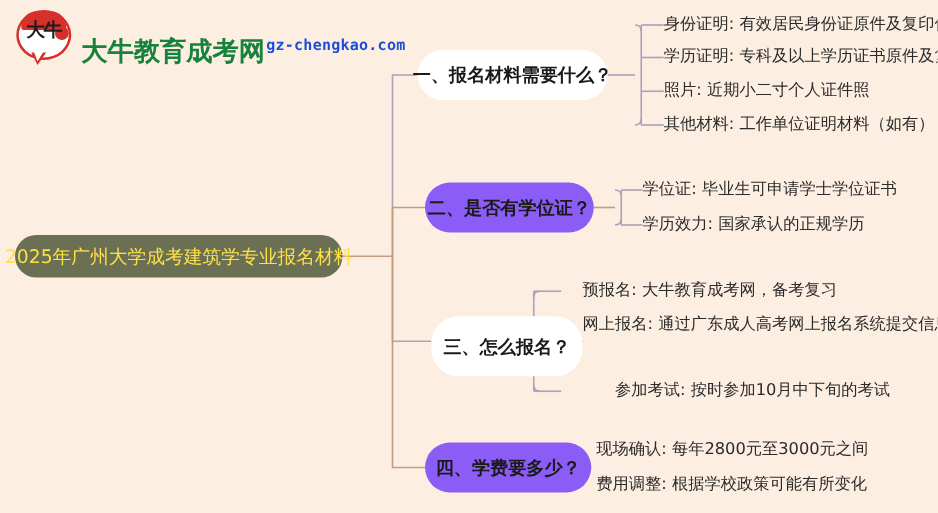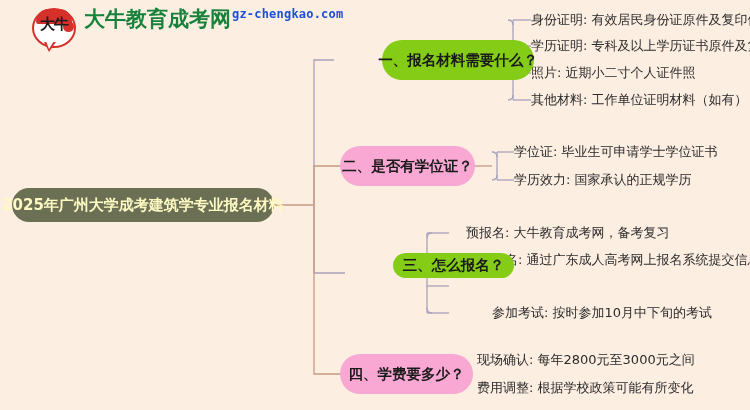--- a/index.html
+++ b/index.html
@@ -12,24 +12,24 @@
 
   body {
     background: #fdeee2;
     font-family: "Liberation Sans", "DejaVu Sans", sans-serif;
     position: relative;
   }
 
   
   #logo-block {
     position: absolute;
-    left: 32px;
+    left: 13px;
     top: 8px;
     display: flex;
-    align-items: flex-start;
+    align-items: flex-end;
     gap: 8px;
     z-index: 20;
   }
   #logo-mark {
     position: relative;
     width: 44px;
     height: 44px;
   }
   #logo-bubble {
     position: absolute;
@@ -120,23 +120,23 @@
     width: 262px;
     height: 34px;
     background: #6b7055;
     border-radius: 17px;
     display: flex;
     align-items: center;
     justify-content: center;
     z-index: 6;
   }
   #root-node .root-label {
-    color: #fef9c3;
+    color: #fde047;
     font-size: 15px;
-    font-weight: bold;
+    font-weight: normal;
     letter-spacing: 0px;
     white-space: nowrap;
     font-family: "DejaVu Sans", sans-serif;
   }
 
   
   .branch-node {
     position: absolute;
     border-radius: 22px;
     display: flex;
@@ -145,26 +145,26 @@
     z-index: 6;
   }
   .branch-node .branch-label {
     font-size: 14.5px;
     font-weight: bold;
     color: #1a1a1a;
     white-space: nowrap;
     letter-spacing: 0px;
     font-family: "DejaVu Sans", sans-serif;
   }
-  .branch-purple { background: #84cc16; margin-left: 48px; }
-  .branch-tan    { background: #f9a8d4; }
+  .branch-purple { background: #ffffff; }
+  .branch-tan    { background: #8b5cf6; }
 
   #branch-1 { left: 334px; top: 40px;  width: 152px; height: 40px; }
   #branch-2 { left: 340px; top: 146px; width: 135px; height: 40px; }
-  #branch-3 { left: 345px; top: 253px; width: 121px; height: 25px; }
+  #branch-3 { left: 345px; top: 253px; width: 121px; height: 48px; }
   #branch-4 { left: 340px; top: 354px; width: 133px; height: 40px; }
 
   
   .leaf-item {
     position: absolute;
     font-size: 13px;
     color: #2b2b2b;
     white-space: nowrap;
     line-height: 16px;
     z-index: 5;

